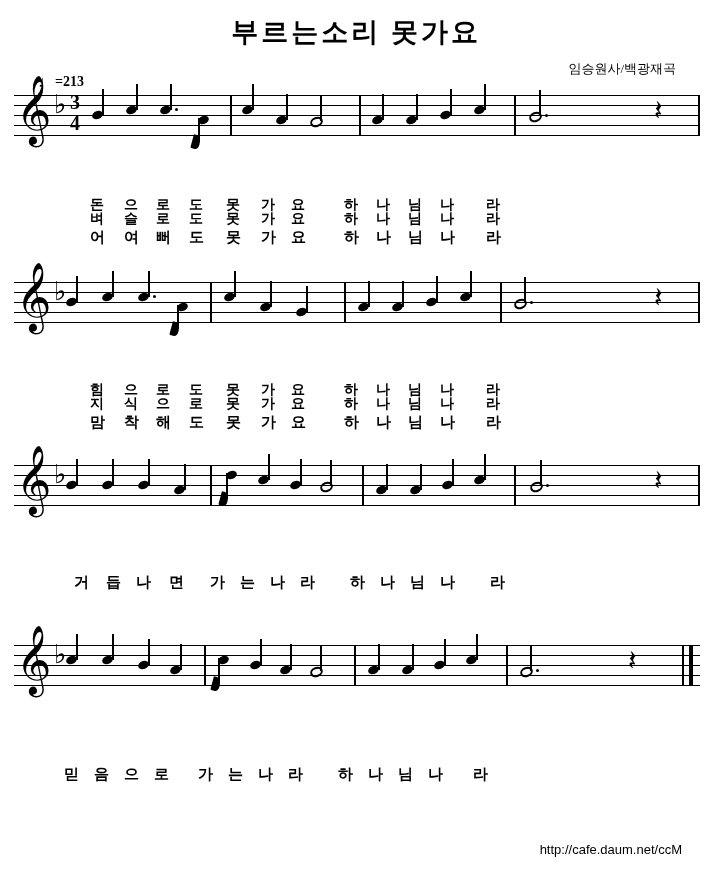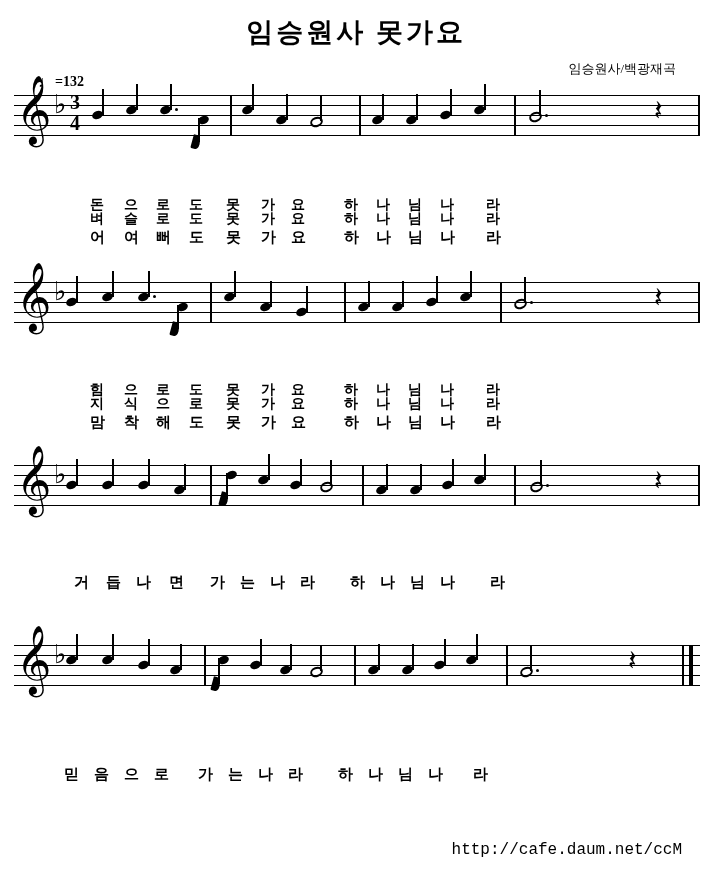--- a/index.html
+++ b/index.html
@@ -199,35 +199,35 @@
   .footer {
     position: absolute;
     right: 30px;
     bottom: 14px;
     text-align: right;
     font-family: "Liberation Serif", serif;
     font-size: 13px;
     line-height: 16px;
   }
   .footer .url {
-    font-family: Liberation Mono, monospace;
-    font-size: 16px;
+    font-family: Liberation Sans, sans-serif;
+    font-size: 13px;
   }
 </style>
 </head>
 <body>
 
 <div class="sheet">
 
-  <div class="title">임승원사 못가요</div>
+  <div class="title">부르는소리 못가요</div>
 
   <div class="credit">임승원사/백광재곡</div>
 
   <div class="tempo">
-    <span class="note-glyph">♩</span><span>=132</span>
+    <span class="note-glyph">♩</span><span>=213</span>
   </div>
 
   <div class="system" style="top:95px;">
     <div class="staff">
       <div class="line l1"></div>
       <div class="line l2"></div>
       <div class="line l3"></div>
       <div class="line l4"></div>
       <div class="line l5"></div>
     </div>

